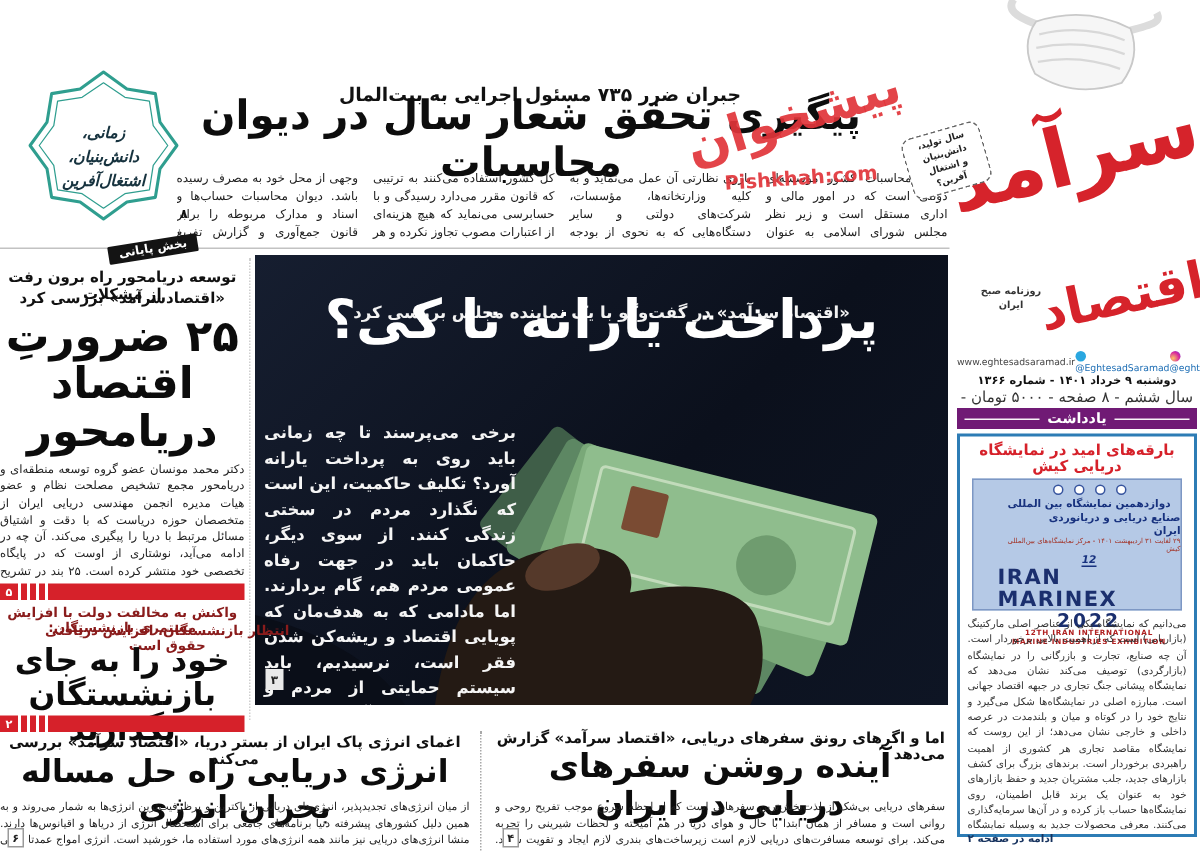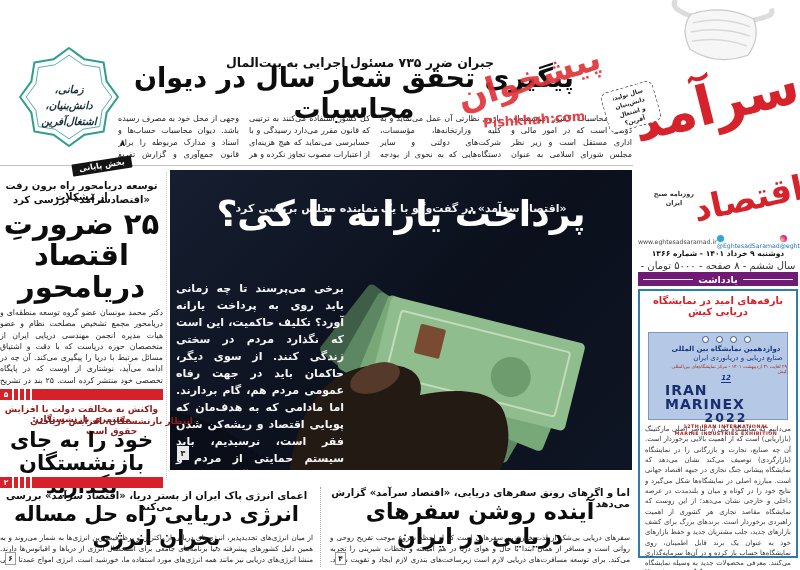--- a/index.html
+++ b/index.html
@@ -54,27 +54,27 @@
   .icon-dot { display:inline-block; width:7px; height:7px; border-radius:50%; vertical-align:middle; }
   .tg { background:#2aa7e0; }
   .ig { background:radial-gradient(circle at 30% 70%, #fec564, #d6249f 60%, #5b51d8); }
   .date1 { left:638px; top:249px; width:160px; font-size:7.6px; font-weight:bold; color:#111; }
   .date2 { left:638px; top:260px; width:160px; font-size:10px; color:#333; }
   .note-bar { left:638px; top:272px; width:160px; height:14px; background:#701a75; color:#fff;
     display:flex; align-items:center; font-size:9.5px; font-weight:bold; }
   .note-bar .deco { flex:1; height:1px; background:rgba(255,255,255,.95); margin:0 5px; }
   .note-box { left:638px; top:289px; width:160px; height:269px; border:2px solid #2d7cb5;
     padding:4px 5px; background:#fff; }
-  .note-headline { font-size:10px; font-weight:900; color:#d6212a; text-align:center; margin-bottom:15px; }
+  .note-headline { font-size:10px; font-weight:900; color:#d6212a; text-align:center; margin-bottom:2px; }
   .poster { height:88px; margin:0 3px 4px; background:#b5c9e6; border:1px solid #7d97c4;
     display:flex; flex-direction:column; align-items:center; padding-top:3px;padding-left:16px; }
   .poster-logos { display:flex; gap:7px; margin-bottom:2px; }
   .poster-logos i { width:7px; height:7px; border-radius:50%; background:#fff; border:1px solid #37549e; }
   .poster-fa1 { font-size:7px; font-weight:bold; color:#17317e; line-height:1.25; }
-  .poster-fa2 { font-size:7px; font-weight:normal; color:#17317e; line-height:1.25;margin-left:24px; }
+  .poster-fa2 { font-size:7px; font-weight:bold; color:#17317e; line-height:1.25;margin-left:24px; }
   .poster-fa3 { font-size:4.6px; color:#a33327; margin:1px 0; }
   .poster-num { font-size:7px; font-weight:900; font-style:italic; color:#17317e; border-bottom:1px solid #17317e; line-height:1; direction:ltr; }
   .poster-en1 { font-size:14px; font-weight:900; color:#1b2f6e; letter-spacing:1px; line-height:1.05; direction:ltr; }
   .poster-en2 { font-size:12.5px; font-weight:900; color:#1b2f6e; letter-spacing:2px; line-height:1; direction:ltr; }
   .poster-en3 { font-size:4.8px; font-weight:bold; color:#b02020; letter-spacing:.5px; line-height:1.3; direction:ltr; }
   .poster-strip { margin-top:auto; width:100%; height:4px; background:#1b2f6e; }
   .note-body { font-size:6.8px; line-height:1.52; color:#333; height:142px; overflow:hidden; }
   .note-continued { font-size:7px; font-weight:bold; color:#16325e; text-align:left; margin-top:2px; }
 
   

